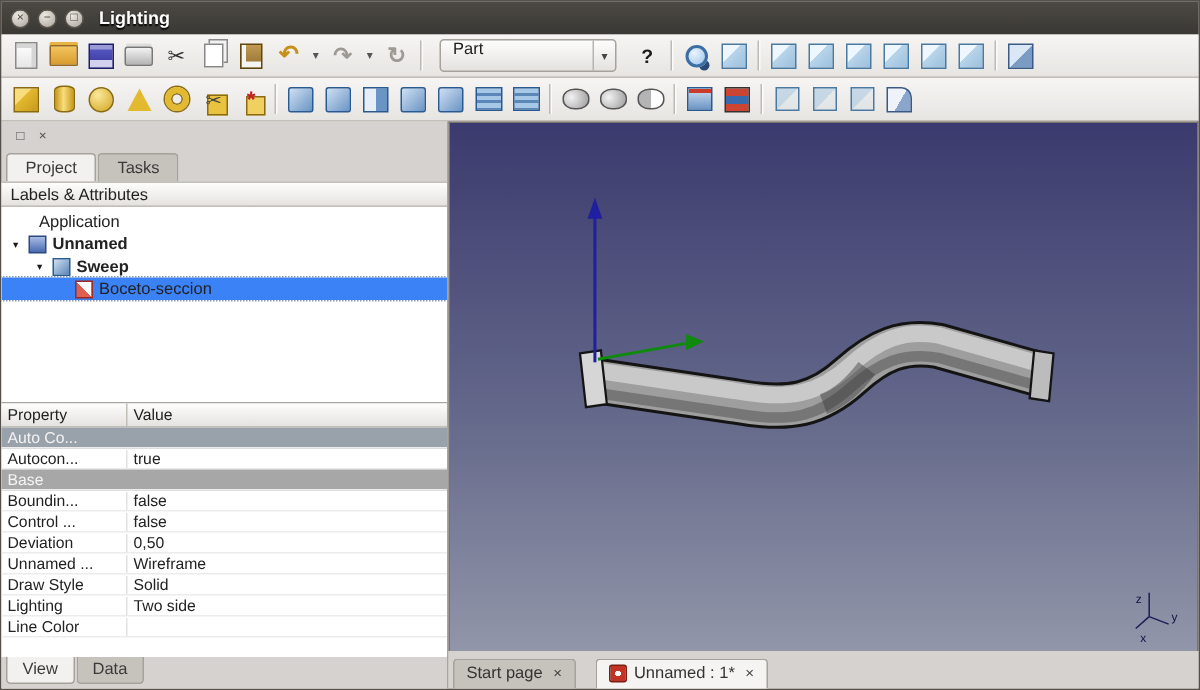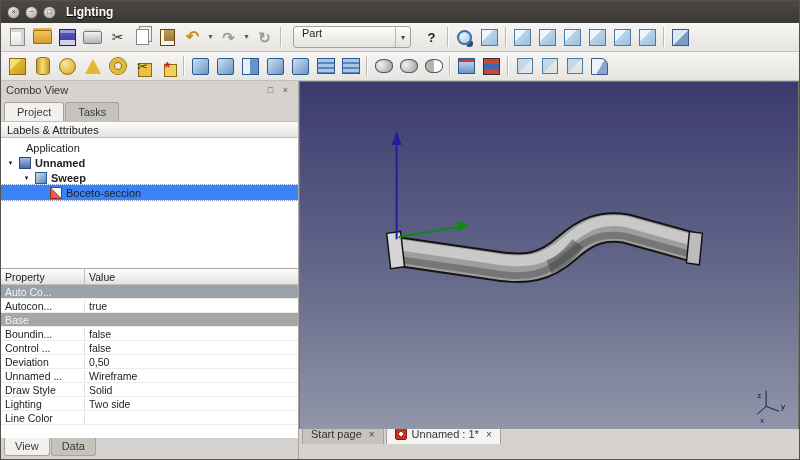--- a/index.html
+++ b/index.html
@@ -95,21 +95,21 @@
   .swatch{display:none;width:22px;height:9px;border:1px solid #999;flex:none}
   .swatch.show{display:inline-block}
   .cv-bottom-tabs{height:21px;display:flex;align-items:flex-start;padding-left:3px;gap:1px;background:#d6d2cf;flex:none}
   .cvb-tab{padding:2px 10px 3px;background:#c6c2bc;border:1px solid #a6a29b;border-top:none;border-radius:0 0 3px 3px;color:#3a3a3a}
   .cvb-tab.active{background:#f2f1ef}
 
   
   .viewport-wrap{flex:1;display:flex;flex-direction:column;min-width:0}
   .viewport{flex:1;position:relative;background:linear-gradient(180deg,#3b3a6e 0%,#64688a 55%,#9196a9 100%);border:1px solid #7a766f;border-bottom:none;min-height:0}
   .viewport svg{position:absolute;inset:0;width:100%;height:100%}
-  .mdi-bar{height:25px;display:flex;align-items:flex-end;padding:15px 3px;gap:2px;background:#d6d2cf;flex:none}
+  .mdi-bar{height:25px;display:flex;align-items:flex-end;padding:0 3px;gap:13px;background:#d6d2cf;flex:none}
   .mtab{display:flex;align-items:center;gap:5px;padding:3px 8px 4px;background:#c6c2bc;border:1px solid #a6a29b;border-bottom:none;border-radius:3px 3px 0 0;color:#333}
   .mtab.active{background:#f5f4f2}
   .mticon{display:none;width:12px;height:12px;border-radius:2px;background:radial-gradient(circle at 50% 50%,#fff 0 2px,#c23324 2px);border:1px solid #7a1e14}
   .mtab.hasicon .mticon{display:block}
   .mclose{color:#444;font-size:10px;margin-left:2px}
 </style>
 </head>
 <body>
 
 <div class="app">
@@ -357,21 +357,20 @@
         <div class="ti" data-kind="knife">
           <span class="g"></span>
         </div>
       </div>
   </div>
 
   <div class="main">
 
     <div class="combo-view">
       <div class="cv-titlebar">
-        <span class="cv-title">Combo View</span>
         <span style="display:flex">
 
             <span class="cv-btn">□</span>
 
             <span class="cv-btn">×</span>
           </span>
       </div>
       <div class="cv-tabs">
 
           <div class="cv-tab active">Project</div>

